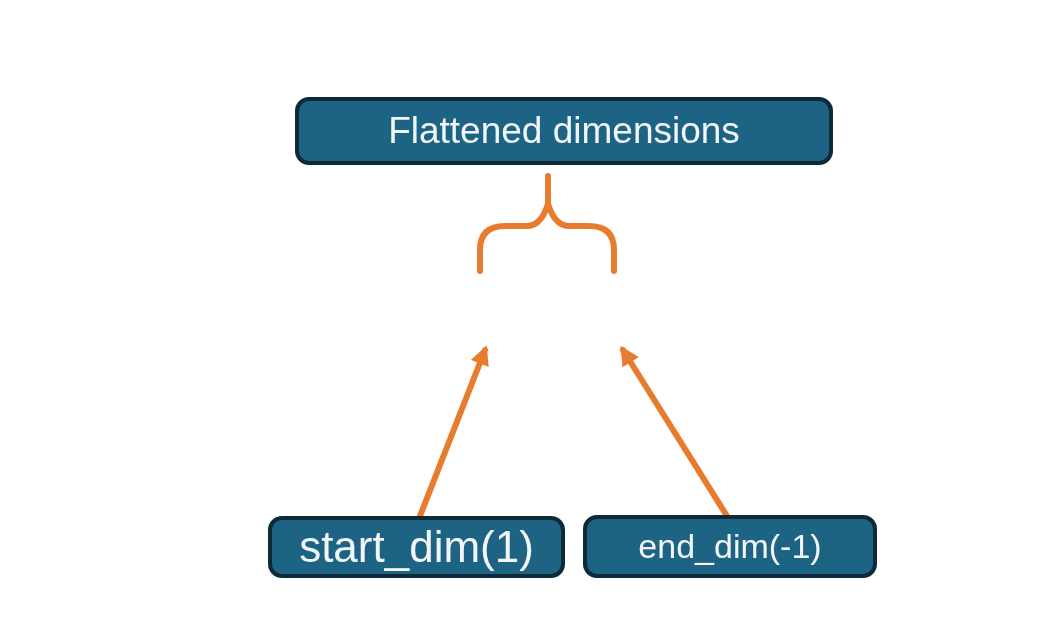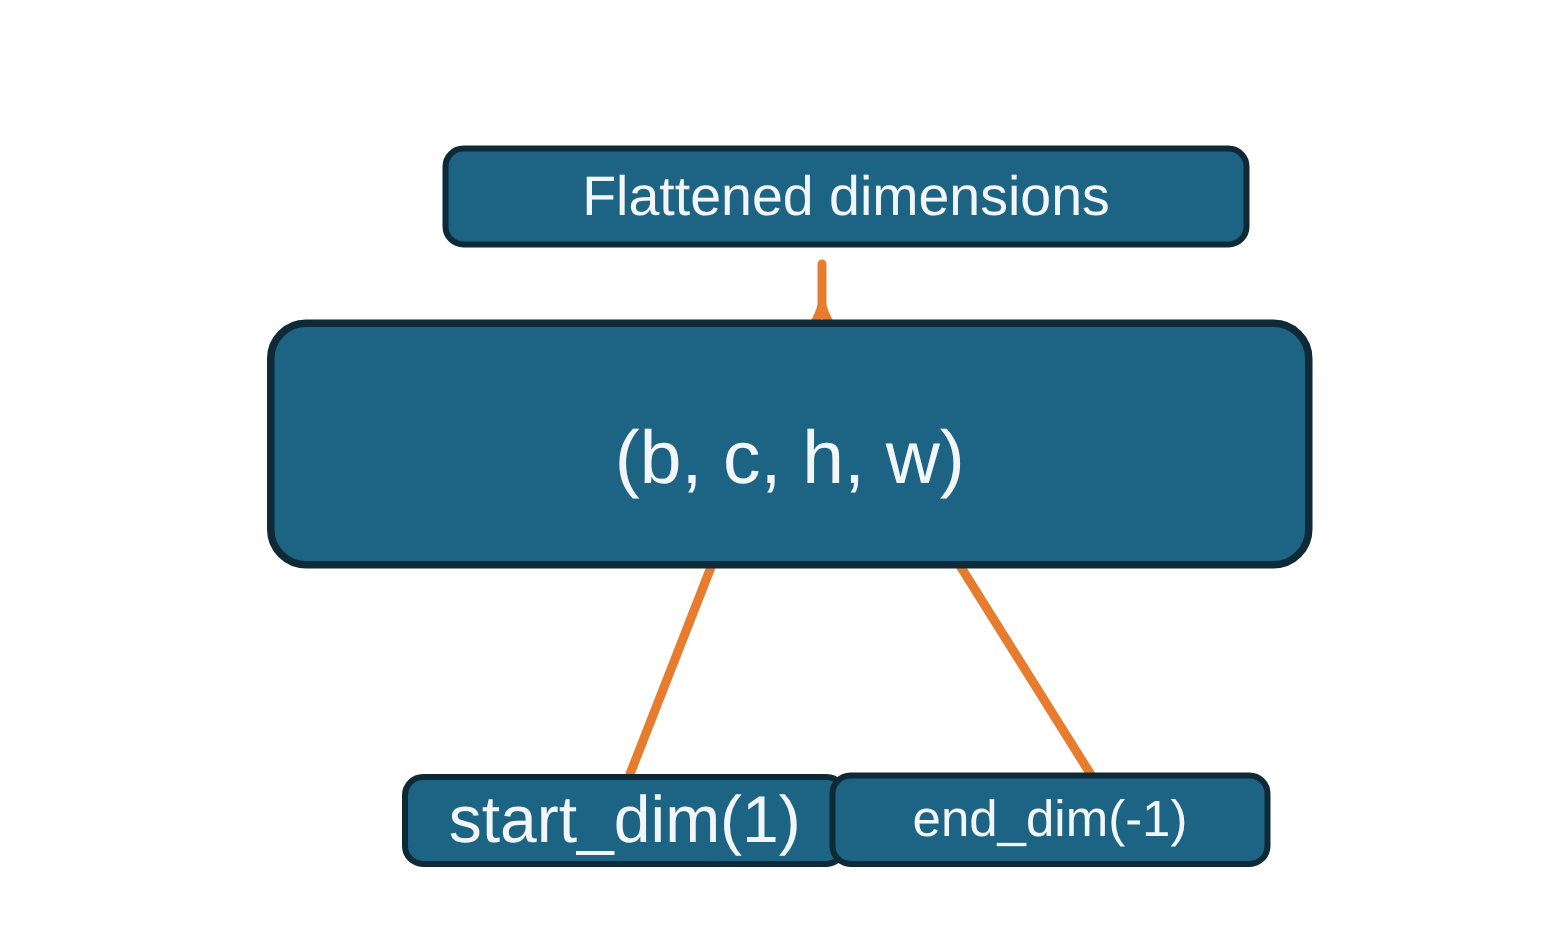--- a/index.html
+++ b/index.html
@@ -39,21 +39,21 @@
     border-radius: 26px;
     font-size: 50px;
     padding-top: 18px; 
   }
   .node-bottom-left {
     left: 268px; top: 516px;
     width: 297px; height: 62px;
     font-size: 44px;
   }
   .node-bottom-right {
-    left: 553px; top: 515px;
+    left: 583px; top: 515px;
     width: 294px; height: 63px;
     font-size: 34px;
   }
   .overlay {
     position: absolute;
     left: 0; top: 0;
     width: 1038px; height: 632px;
     pointer-events: none;
   }
   .orange-stroke {
@@ -83,23 +83,20 @@
 
     <line class="orange-stroke" x1="420" y1="516" x2="485" y2="350" marker-end="url(#arrowhead)"></line>
 
     <line class="orange-stroke" x1="727" y1="516" x2="623" y2="350" marker-end="url(#arrowhead)"></line>
   </svg>
 
   <div class="node node-top">
     <span>Flattened dimensions</span>
   </div>
 
-  <div class="node node-middle">
-    <span>(b, c, h, w)</span>
-  </div>
 
   <div class="node node-bottom-left">
     <span>start_dim(1)</span>
   </div>
 
   <div class="node node-bottom-right">
     <span>end_dim(-1)</span>
   </div>
 
 </div>

